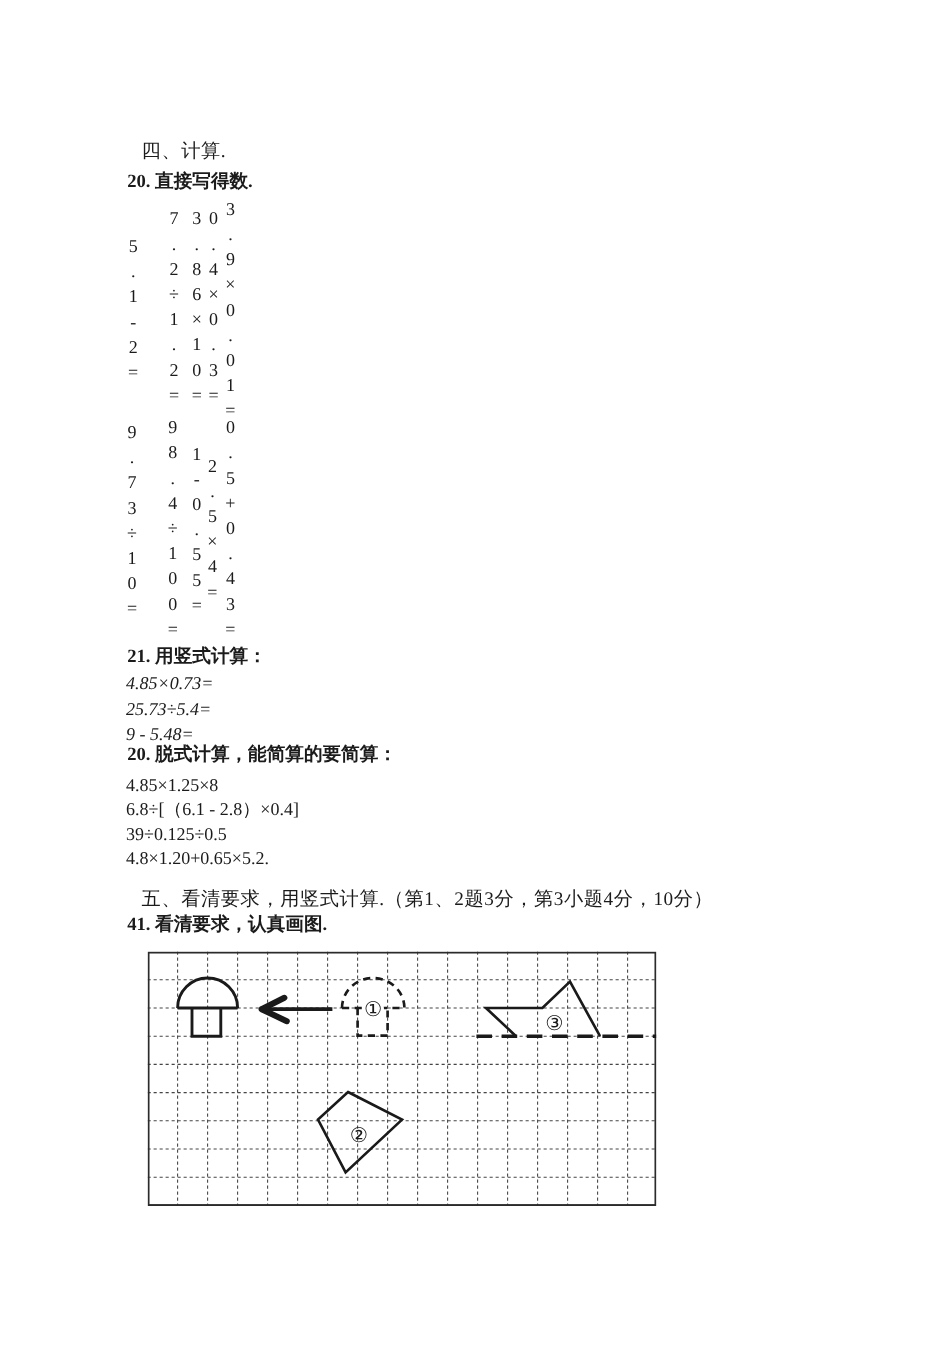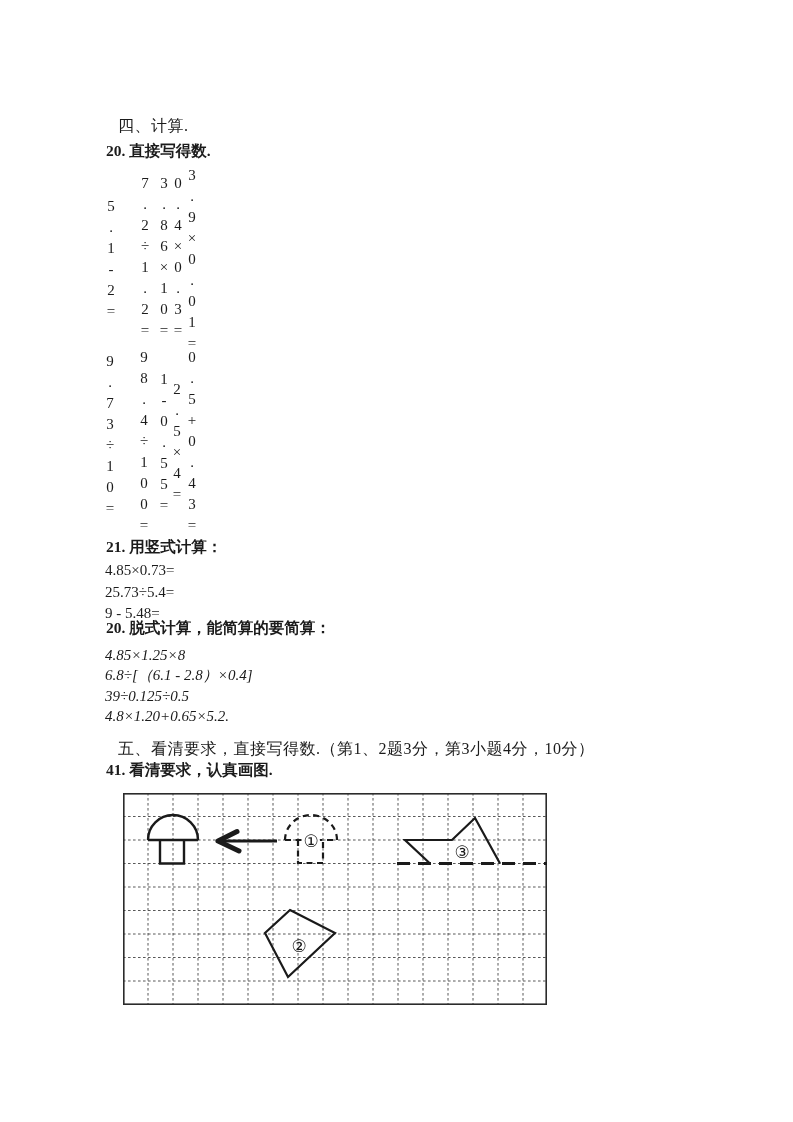--- a/index.html
+++ b/index.html
@@ -5,22 +5,22 @@
   html,body{margin:0;padding:0;}
   body{
     width:793px;height:1122px;background:#ffffff;position:relative;overflow:hidden;
     font-family:"Liberation Serif","DejaVu Serif",serif;color:#1b1b1b;
   }
   .abs{position:absolute;}
   .heading{font-weight:normal;font-size:16px;white-space:pre;letter-spacing:0.5px;}
   .line{font-size:15.5px;white-space:pre;font-weight:bold;}
   .vcol{position:absolute;width:14px;text-align:center;}
   .vch{height:21px;line-height:21px;font-size:15px;}
-  #q21-items .prob-line{font-size:15px;height:21.5px;line-height:21.5px;white-space:pre;}
-  #q22-items .prob-line{font-size:15px;height:20.3px;line-height:20.3px;white-space:pre;font-style:italic;}
+  #q21-items .prob-line{font-size:15px;height:21.5px;line-height:21.5px;white-space:pre;font-style:italic;}
+  #q22-items .prob-line{font-size:15px;height:20.3px;line-height:20.3px;white-space:pre;}
   #figure-wrap{position:absolute;left:123px;top:793px;width:424px;height:212px;}
   svg{display:block;}
 </style>
 </head>
 <body>
 
 <div class="abs heading" style="left:118px;top:116px">四、计算.</div>
 
 <div class="abs line" style="left:106px;top:141px">20. 直接写得数.</div>
 
@@ -135,21 +135,21 @@
 
 <div class="abs line" style="left:106px;top:618px">20. 脱式计算，能简算的要简算：</div>
 
 <div id="q22-items" class="abs" style="left:105px;top:645px">
     <div class="prob-line">4.85×1.25×8</div>
     <div class="prob-line">6.8÷[（6.1 - 2.8）×0.4]</div>
     <div class="prob-line">39÷0.125÷0.5</div>
     <div class="prob-line">4.8×1.20+0.65×5.2.</div>
   </div>
 
-<div class="abs heading" style="left:118px;top:739px">五、看清要求，直接写得数.（第1、2题3分，第3小题4分，10分）</div>
+<div class="abs heading" style="left:118px;top:739px">五、看清要求，用竖式计算.（第1、2题3分，第3小题4分，10分）</div>
 
 <div class="abs line" style="left:106px;top:760px">41. 看清要求，认真画图.</div>
 
 <div id="figure-wrap">
     <svg width="424" height="212" viewBox="0 0 424 212">
       <line x1="25" y1="0" x2="25" y2="212" stroke="#454545" stroke-width="0.9" stroke-dasharray="2.6,2.4"></line>
       <line x1="50" y1="0" x2="50" y2="212" stroke="#454545" stroke-width="0.9" stroke-dasharray="2.6,2.4"></line>
       <line x1="75" y1="0" x2="75" y2="212" stroke="#454545" stroke-width="0.9" stroke-dasharray="2.6,2.4"></line>
       <line x1="100" y1="0" x2="100" y2="212" stroke="#454545" stroke-width="0.9" stroke-dasharray="2.6,2.4"></line>
       <line x1="125" y1="0" x2="125" y2="212" stroke="#454545" stroke-width="0.9" stroke-dasharray="2.6,2.4"></line>

